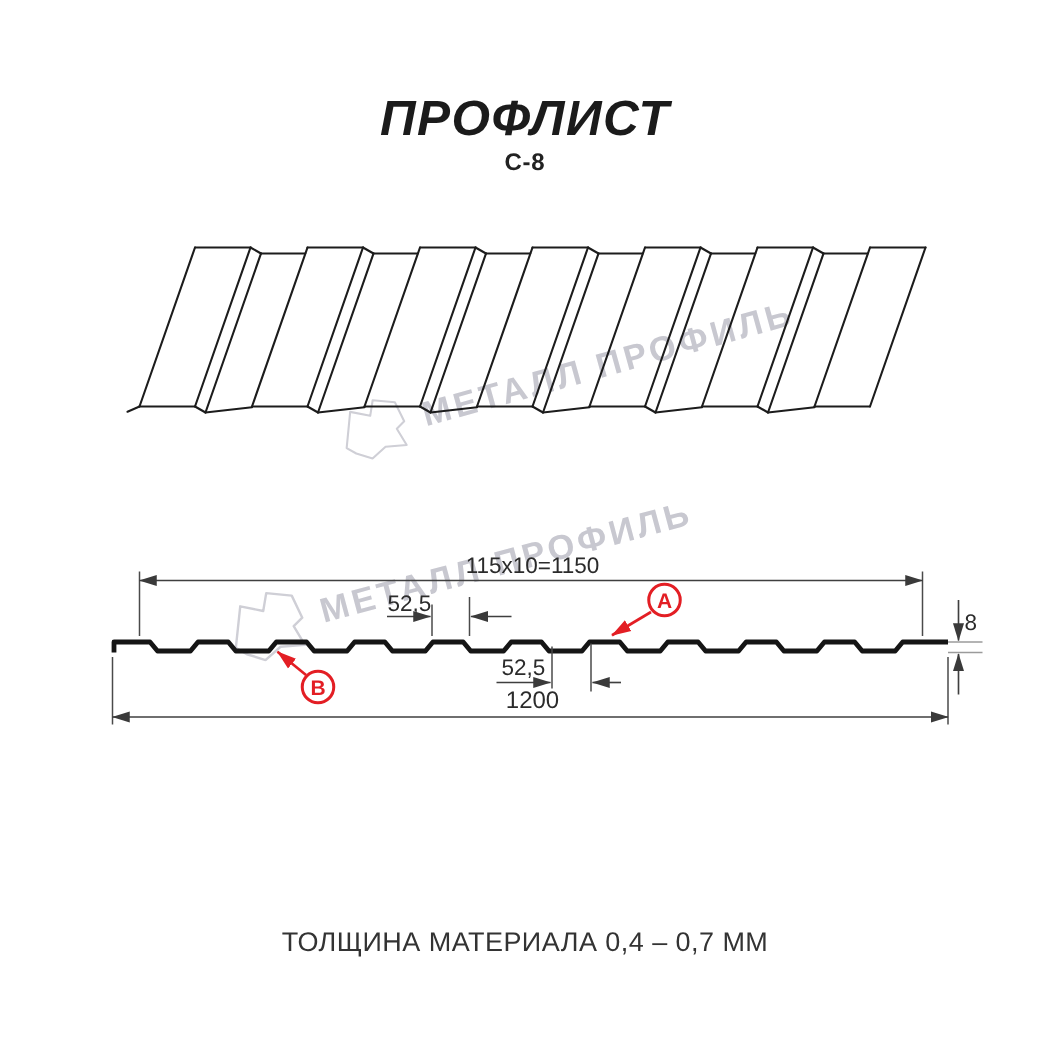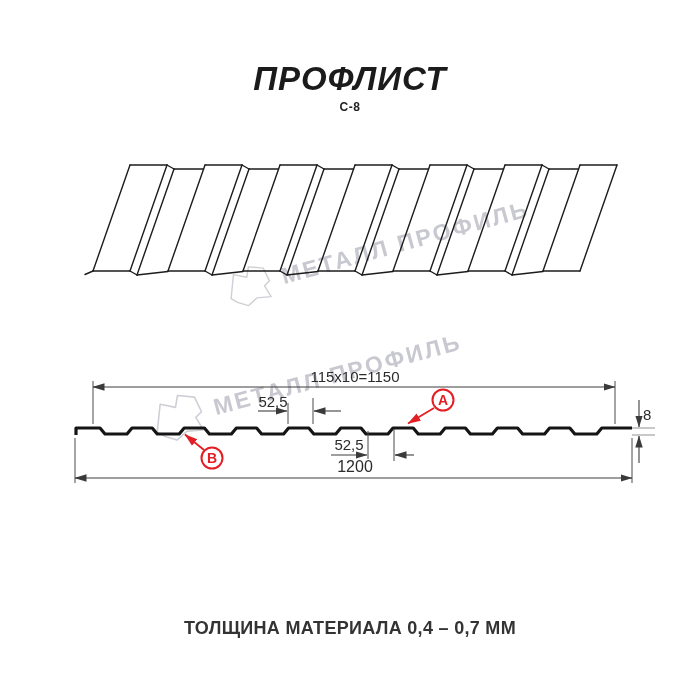--- a/index.html
+++ b/index.html
@@ -1,23 +1,23 @@
 <!DOCTYPE html>
 <html><head>
 <meta charset="utf-8">
 <style>
   html,body{margin:0;padding:0;}
   body{width:700px;height:700px;background:#ffffff;position:relative;overflow:hidden;
        font-family:"Liberation Sans",sans-serif;}
   .title{position:absolute;top:62px;left:0;width:700px;text-align:center;
          font-size:33px;font-weight:800;letter-spacing:1px;color:#1b1b1b;line-height:1;font-style:italic;}
   .subtitle{position:absolute;top:101px;left:0;width:700px;text-align:center;
-         font-size:12px;font-weight:700;letter-spacing:.5px;color:#222;line-height:1;}
+         font-size:16px;font-weight:700;letter-spacing:.5px;color:#222;line-height:1;}
   .footer-note{position:absolute;top:619px;left:0;width:700px;text-align:center;
-         font-size:18px;font-weight:700;letter-spacing:.3px;color:#333;line-height:1;}
+         font-size:18px;font-weight:400;letter-spacing:.3px;color:#333;line-height:1;}
   .wm{position:absolute;display:flex;align-items:center;gap:10px;white-space:nowrap;
       pointer-events:none;}
   .wm .wm-text{font-size:23px;font-weight:700;letter-spacing:2.5px;color:#c8c8d0;line-height:1;}
   .wm-1{left:226px;top:272px;transform:rotate(-15.5deg);transform-origin:0 50%;}
   .wm-2{left:152px;top:401px;transform:rotate(-15deg);transform-origin:0 50%;}
   .wm svg{flex:0 0 auto;}
   #art{position:absolute;left:0;top:0;}
   #art .d3{stroke:#1c1c1c;stroke-width:1.4;stroke-linecap:round;fill:none;}
   #art .profile{stroke:#151515;stroke-width:3.2;fill:none;stroke-linejoin:round;}
   #art .dl{stroke:#3f3f3f;stroke-width:1.1;fill:none;}

